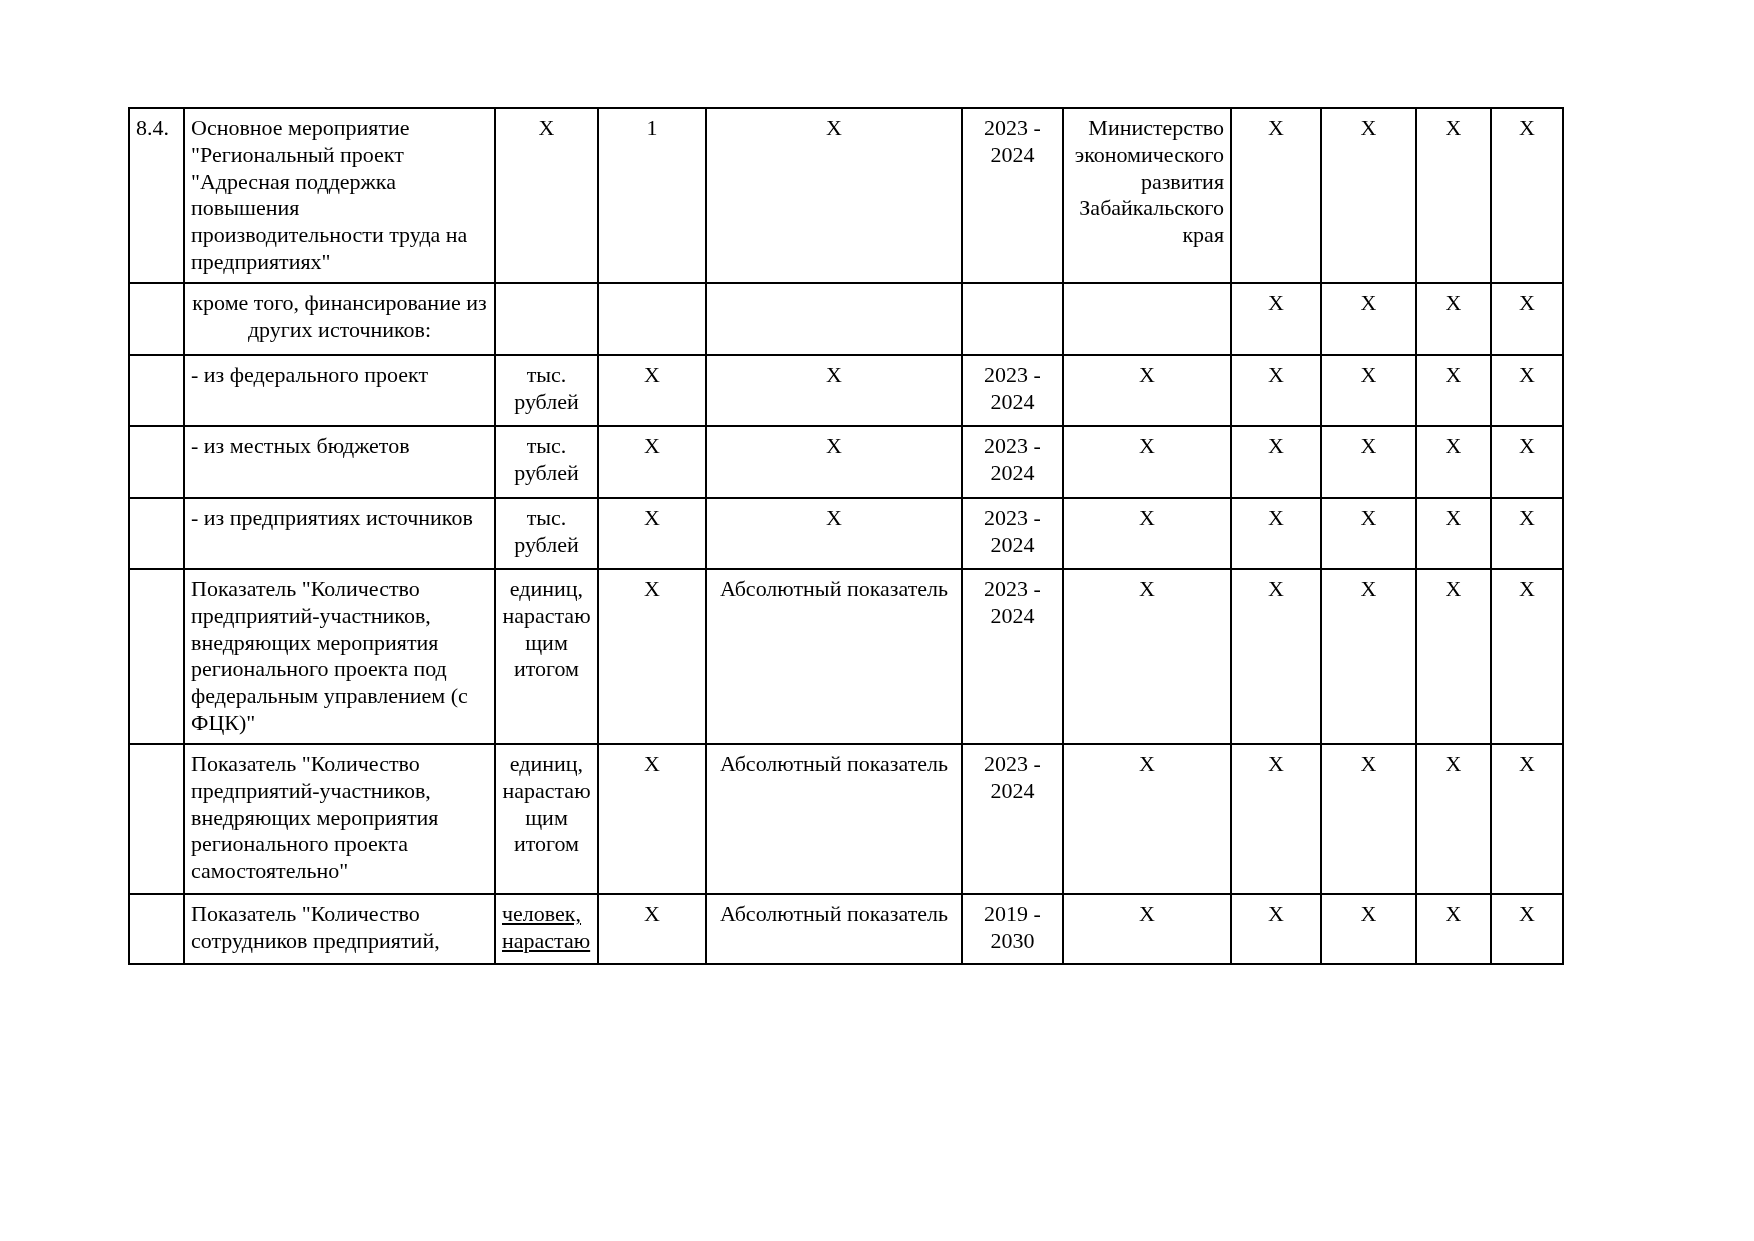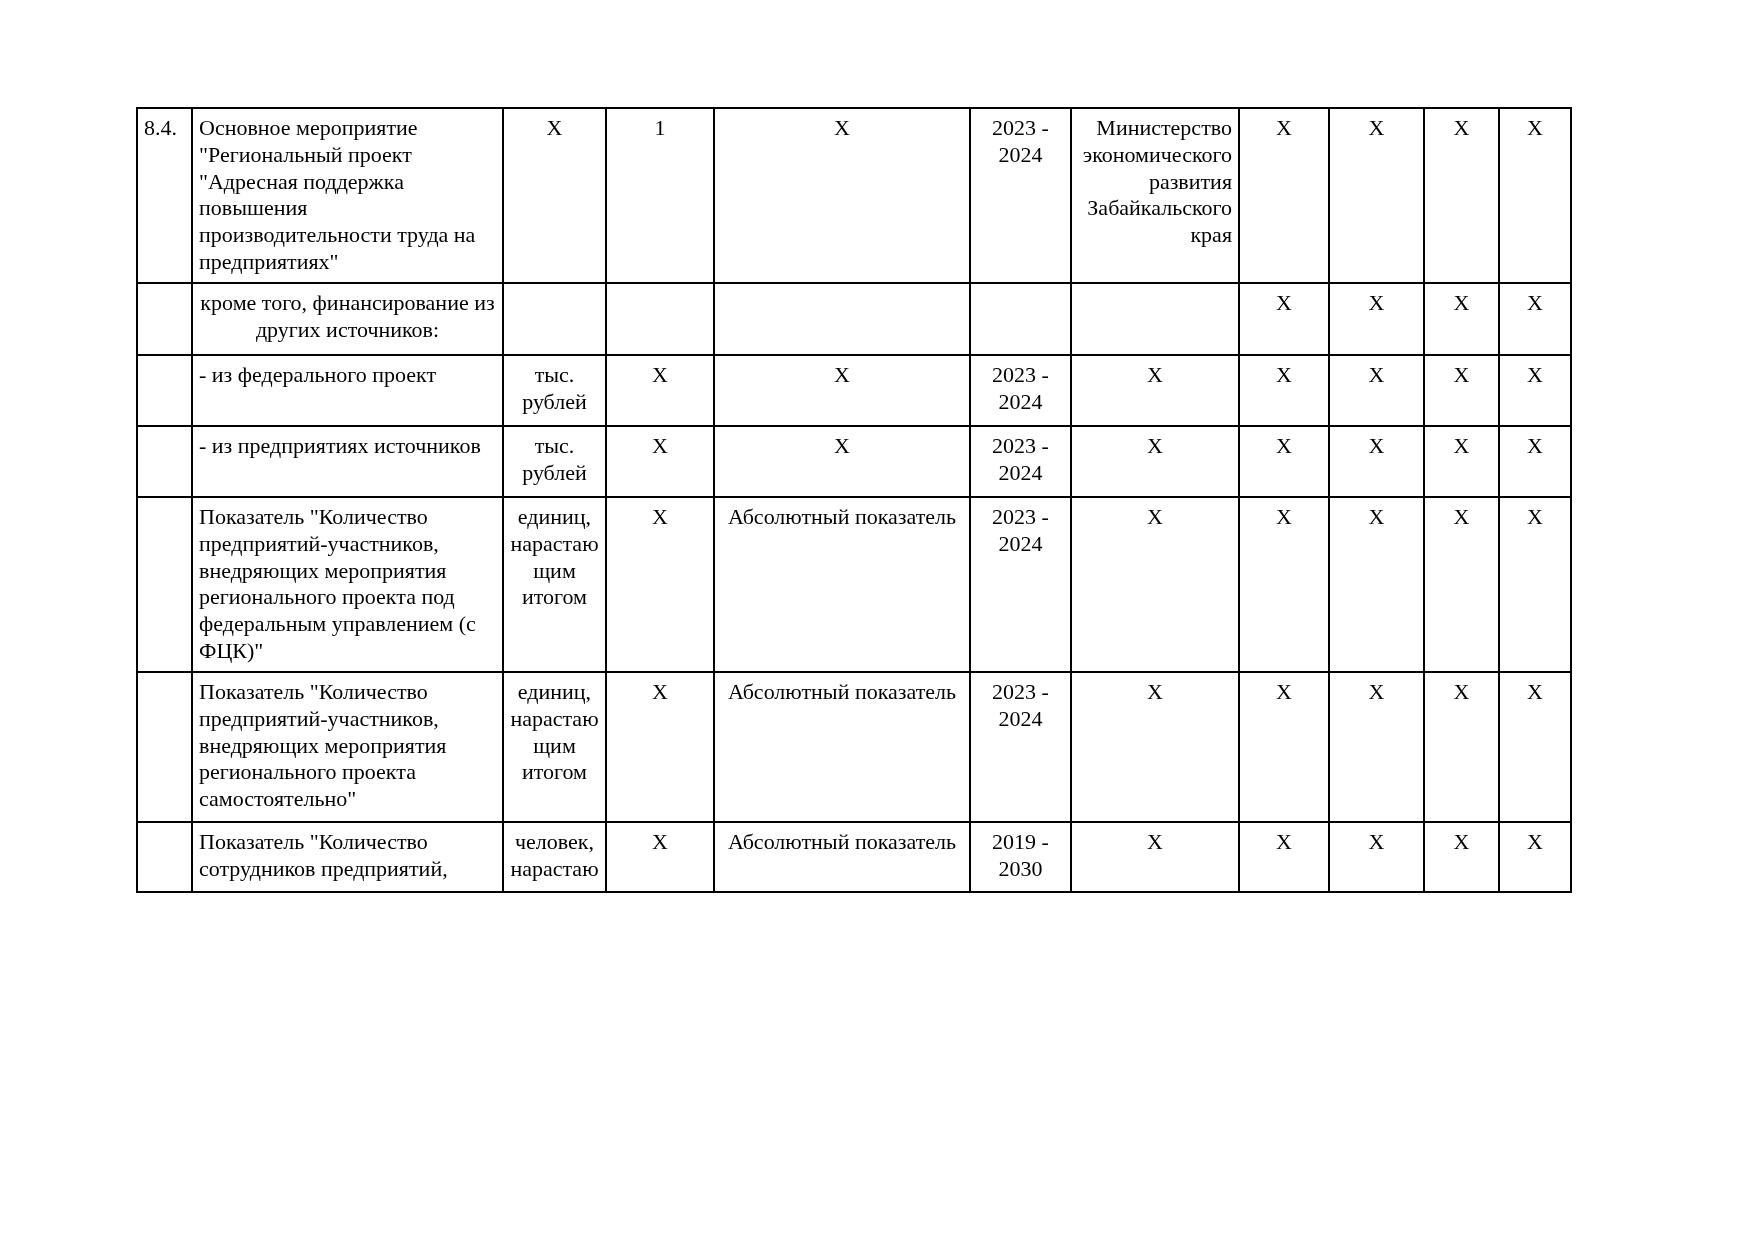--- a/index.html
+++ b/index.html
@@ -8,21 +8,21 @@
     position: relative;
     width: 1754px;
     height: 1241px;
     background: #ffffff;
     overflow: hidden;
     color: #000000;
     font-family: "Liberation Serif", "DejaVu Serif", serif;
   }
   table.doc-table {
     position: absolute;
-    left: 136px;
+    left: 128px;
     top: 107px;
     width: 1434px;
     border-collapse: collapse;
     table-layout: fixed;
   }
   table.doc-table td {
     border: 2px solid #000000;
     vertical-align: top;
     padding: 6px 6px;
     font-size: 22px;
@@ -83,20 +83,33 @@
           <td style="text-align: center; border-color: rgb(0, 0, 0);">тыс. рублей</td>
           <td style="text-align: center; border-color: rgb(0, 0, 0);">X</td>
           <td style="text-align: center; border-color: rgb(0, 0, 0);">X</td>
           <td style="text-align: center; border-color: rgb(0, 0, 0);">2023 - 2024</td>
           <td style="text-align: center; border-color: rgb(0, 0, 0);">X</td>
           <td style="text-align: center; border-color: rgb(0, 0, 0);">X</td>
           <td style="text-align: center; border-color: rgb(0, 0, 0);">X</td>
           <td style="text-align: center; border-color: rgb(0, 0, 0);">X</td>
           <td style="text-align: center; border-color: rgb(0, 0, 0);">X</td>
         </tr>
+        <tr style="height: 72px;">
+          <td style="text-align: left; border-color: rgb(0, 0, 0);"></td>
+          <td style="text-align: left; border-color: rgb(0, 0, 0);">- из местных бюджетов</td>
+          <td style="text-align: center; border-color: rgb(0, 0, 0);">тыс. рублей</td>
+          <td style="text-align: center; border-color: rgb(0, 0, 0);">X</td>
+          <td style="text-align: center; border-color: rgb(0, 0, 0);">X</td>
+          <td style="text-align: center; border-color: rgb(0, 0, 0);">2023 - 2024</td>
+          <td style="text-align: center; border-color: rgb(0, 0, 0);">X</td>
+          <td style="text-align: center; border-color: rgb(0, 0, 0);">X</td>
+          <td style="text-align: center; border-color: rgb(0, 0, 0);">X</td>
+          <td style="text-align: center; border-color: rgb(0, 0, 0);">X</td>
+          <td style="text-align: center; border-color: rgb(0, 0, 0);">X</td>
+        </tr>
         <tr style="height: 71px;">
           <td style="text-align: left; border-color: rgb(0, 0, 0);"></td>
           <td style="text-align: left; border-color: rgb(0, 0, 0);">- из предприятиях источников</td>
           <td style="text-align: center; border-color: rgb(0, 0, 0);">тыс. рублей</td>
           <td style="text-align: center; border-color: rgb(0, 0, 0);">X</td>
           <td style="text-align: center; border-color: rgb(0, 0, 0);">X</td>
           <td style="text-align: center; border-color: rgb(0, 0, 0);">2023 - 2024</td>
           <td style="text-align: center; border-color: rgb(0, 0, 0);">X</td>
           <td style="text-align: center; border-color: rgb(0, 0, 0);">X</td>
           <td style="text-align: center; border-color: rgb(0, 0, 0);">X</td>
@@ -131,21 +144,21 @@
           <td style="text-align: center; border-color: rgb(0, 0, 0);">2023 - 2024</td>
           <td style="text-align: center; border-color: rgb(0, 0, 0);">X</td>
           <td style="text-align: center; border-color: rgb(0, 0, 0);">X</td>
           <td style="text-align: center; border-color: rgb(0, 0, 0);">X</td>
           <td style="text-align: center; border-color: rgb(0, 0, 0);">X</td>
           <td style="text-align: center; border-color: rgb(0, 0, 0);">X</td>
         </tr>
         <tr style="height: 70px;">
           <td style="text-align: left; border-color: rgb(0, 0, 0);"></td>
           <td style="text-align: left; border-color: rgb(0, 0, 0);">Показатель "Количество сотрудников предприятий,</td>
-          <td style="text-align: center; border-color: rgb(0, 0, 0);">человек,
+          <td style="text-align: left; border-color: rgb(0, 0, 0); text-decoration: underline;">человек,
 нарастаю</td>
           <td style="text-align: center; border-color: rgb(0, 0, 0);">X</td>
           <td style="text-align: center; border-color: rgb(0, 0, 0);">Абсолютный показатель</td>
           <td style="text-align: center; border-color: rgb(0, 0, 0);">2019 - 2030</td>
           <td style="text-align: center; border-color: rgb(0, 0, 0);">X</td>
           <td style="text-align: center; border-color: rgb(0, 0, 0);">X</td>
           <td style="text-align: center; border-color: rgb(0, 0, 0);">X</td>
           <td style="text-align: center; border-color: rgb(0, 0, 0);">X</td>
           <td style="text-align: center; border-color: rgb(0, 0, 0);">X</td>
         </tr>

